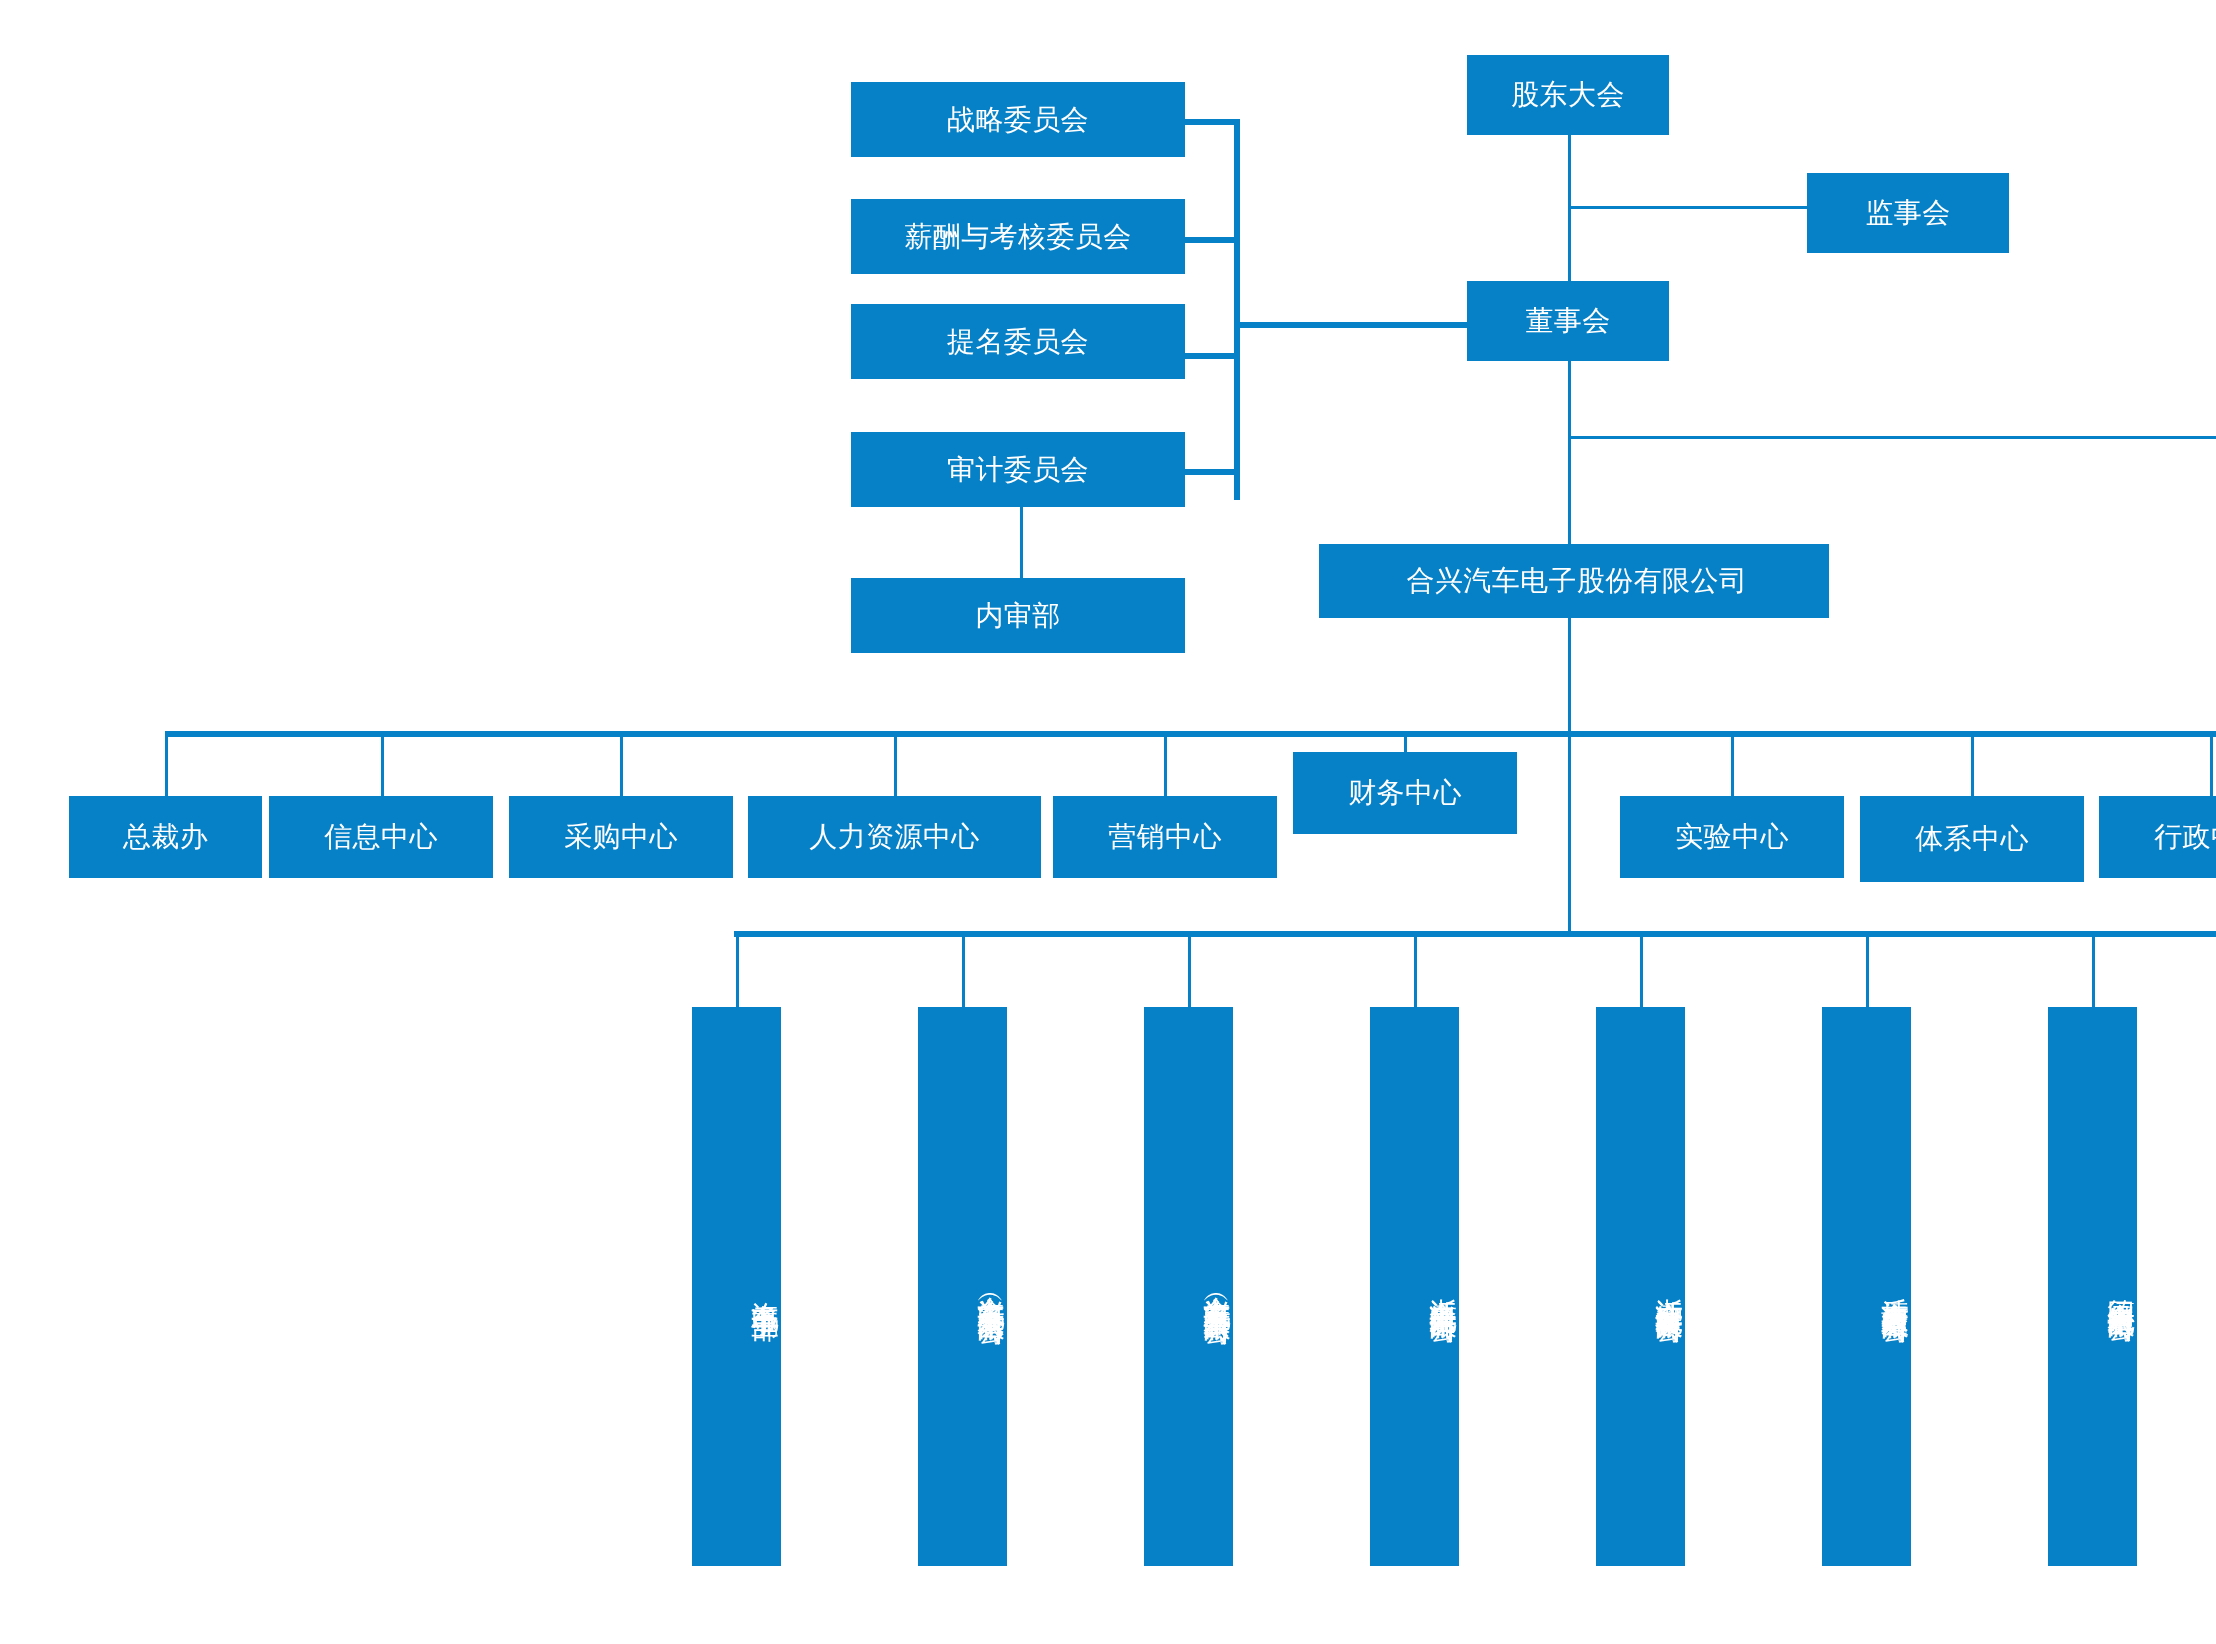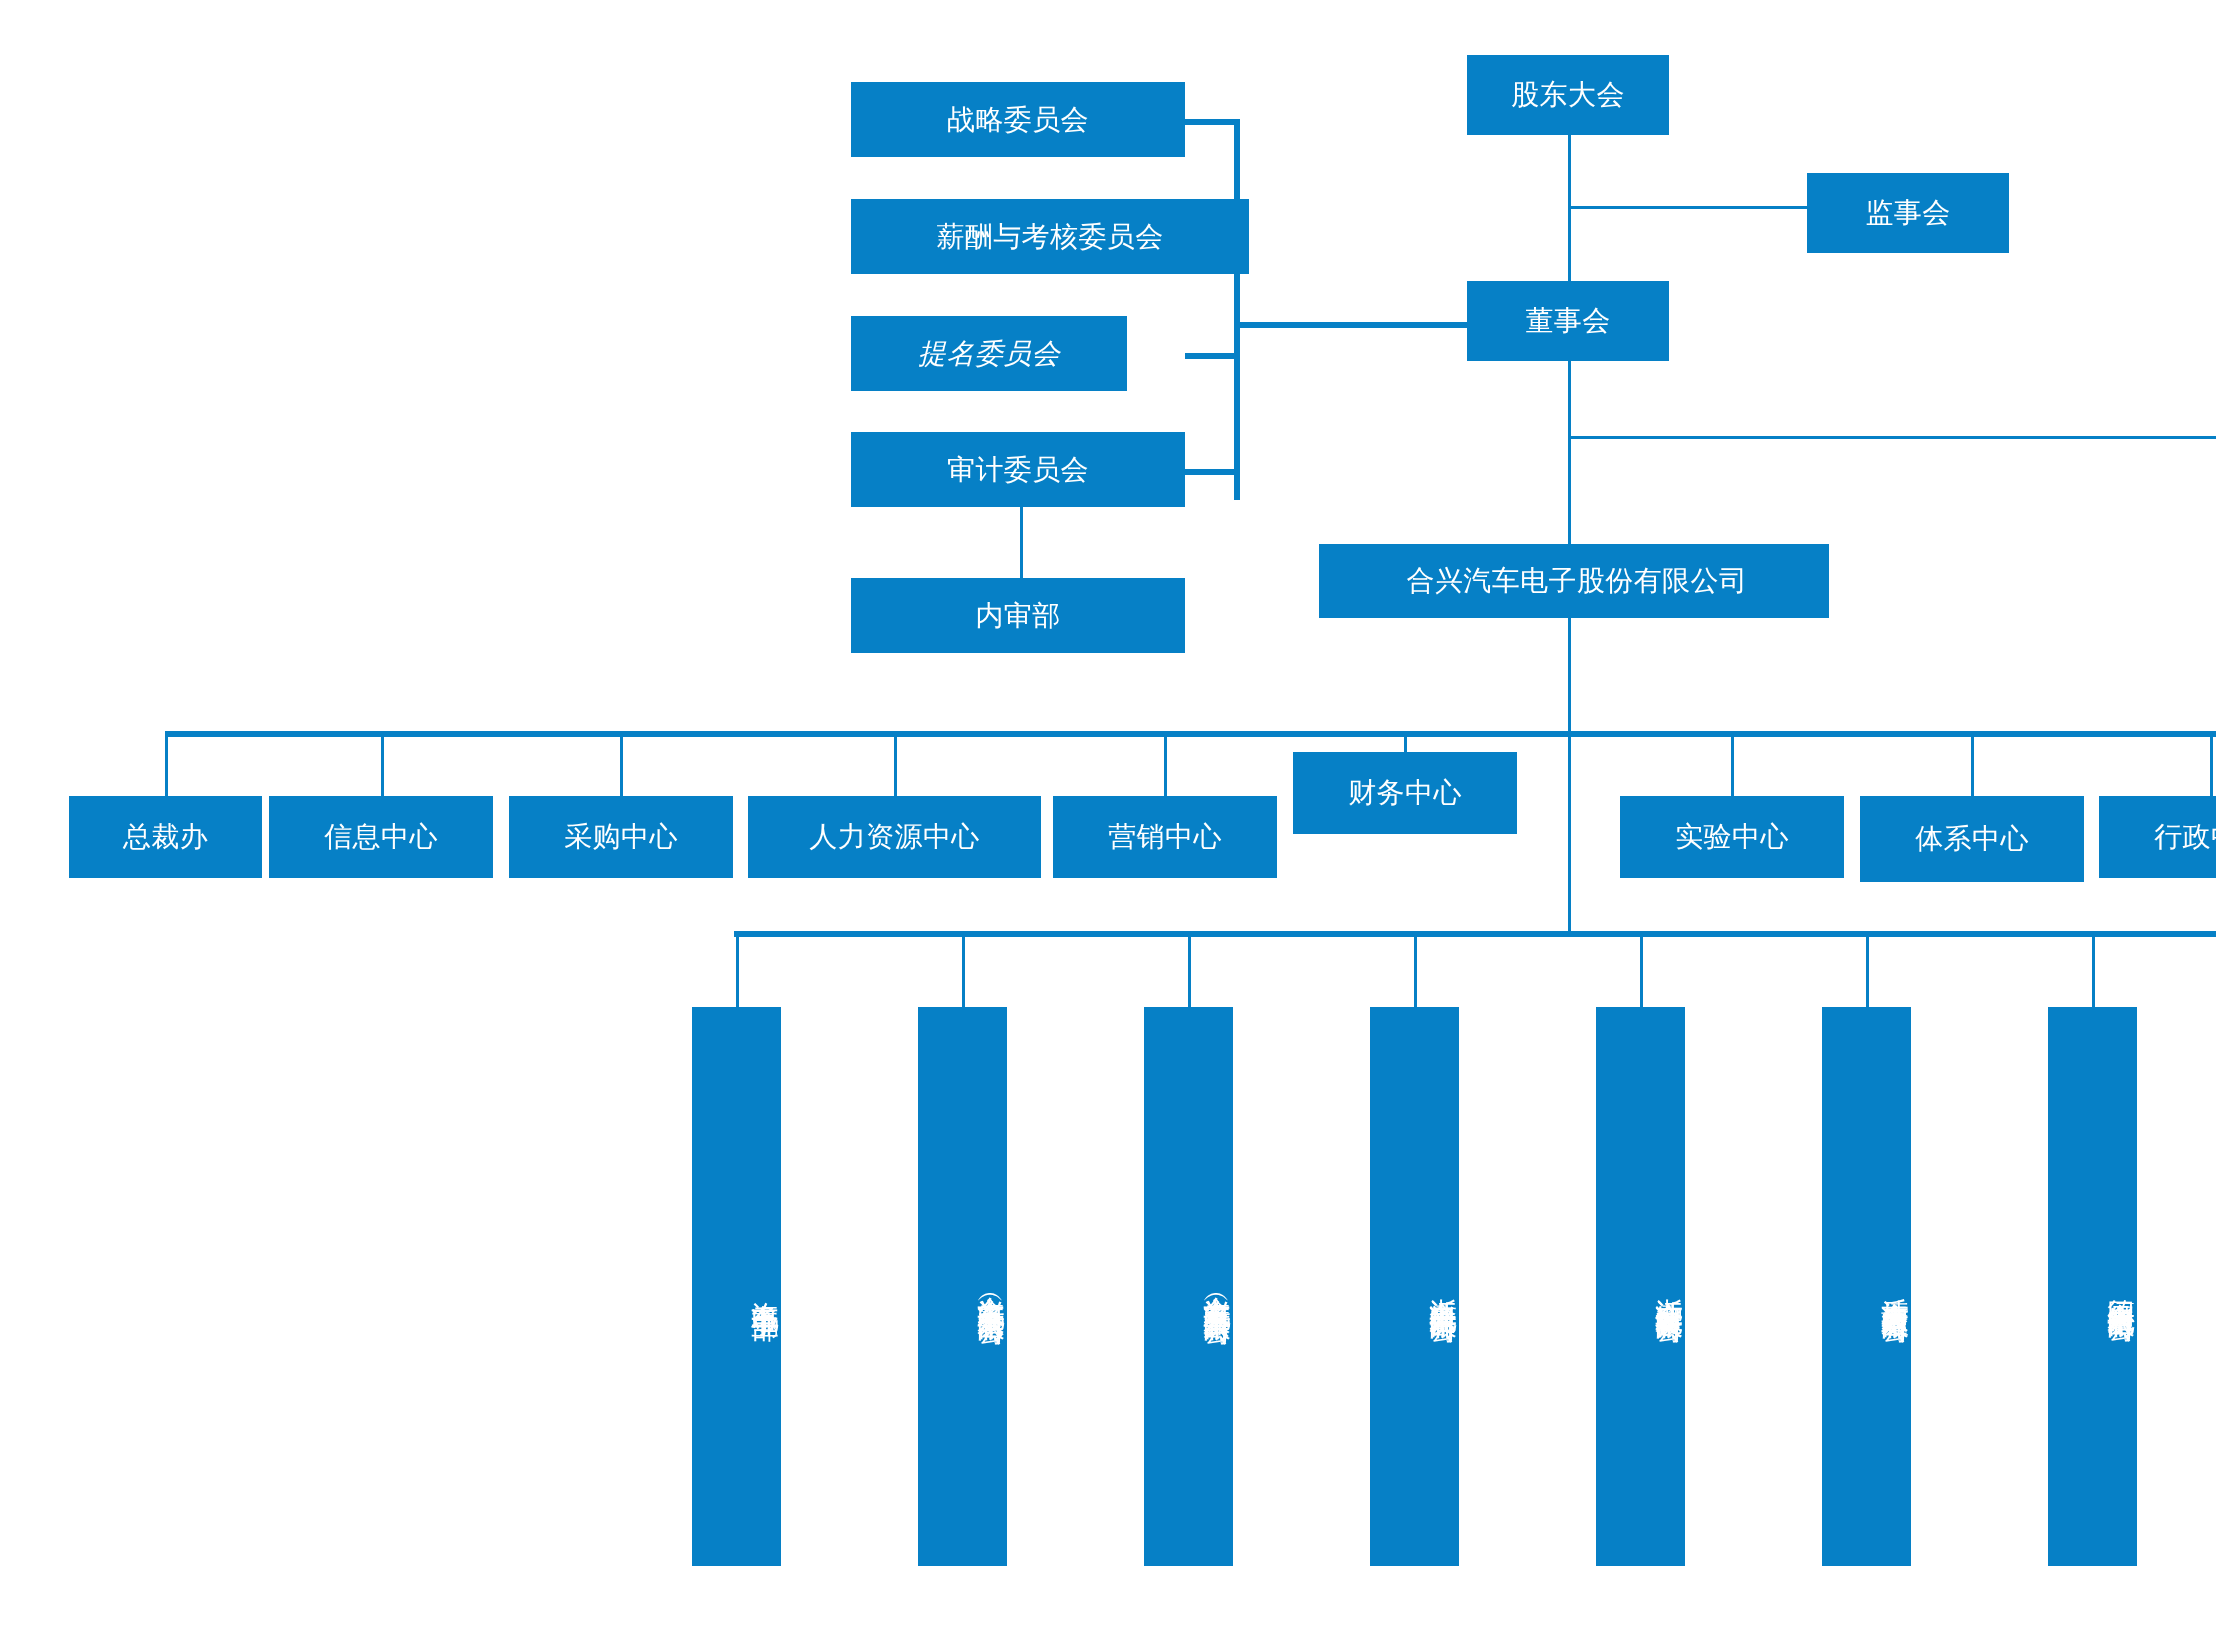--- a/index.html
+++ b/index.html
@@ -101,23 +101,23 @@
   <div class="ln v" style="left:2092px; top:931px; height:78px;"></div>
 
   <div class="node h" style="left:1467px; top:55px; width:202px; height:80px;">股东大会</div>
 
   <div class="node h" style="left:1807px; top:173px; width:202px; height:80px;">监事会</div>
 
   <div class="node h" style="left:851px; top:82px; width:334px; height:75px;">战略委员会</div>
 
   <div class="node h" style="left:1467px; top:281px; width:202px; height:80px;">董事会</div>
 
-  <div class="node h" style="left:851px; top:199px; width:398px; height:75px;">薪酬与考核委员会</div>
+  <div class="node h" style="left:851px; top:199px; width:334px; height:75px;">薪酬与考核委员会</div>
 
-  <div class="node h" style="left:851px; top:316px; width:276px; height:75px;font-style:italic;">提名委员会</div>
+  <div class="node h" style="left:851px; top:304px; width:334px; height:75px;">提名委员会</div>
 
   <div class="node h" style="left:851px; top:432px; width:334px; height:75px;">审计委员会</div>
 
   <div class="node h" style="left:851px; top:578px; width:334px; height:75px;">内审部</div>
 
   <div class="node h" style="left:1319px; top:544px; width:510px; height:74px;padding-left:12px;">合兴汽车电子股份有限公司</div>
 
   <div class="node h" style="left:69px; top:796px; width:193px; height:82px;">总裁办</div>
   <div class="node h" style="left:269px; top:796px; width:224px; height:82px;">信息中心</div>
   <div class="node h" style="left:509px; top:796px; width:224px; height:82px;">采购中心</div>

